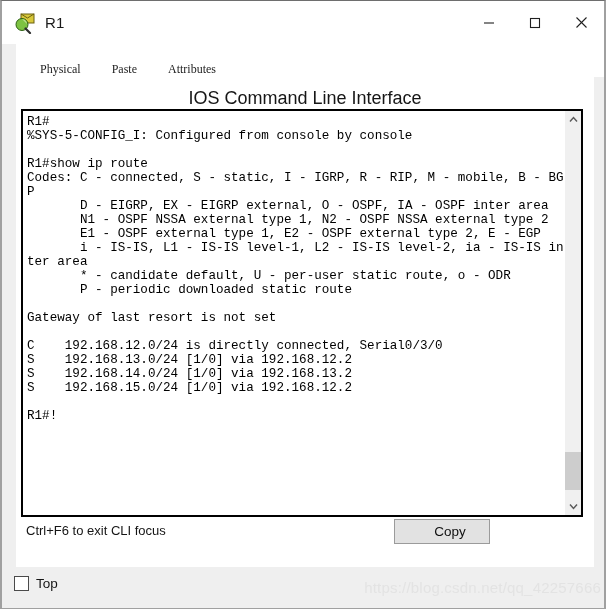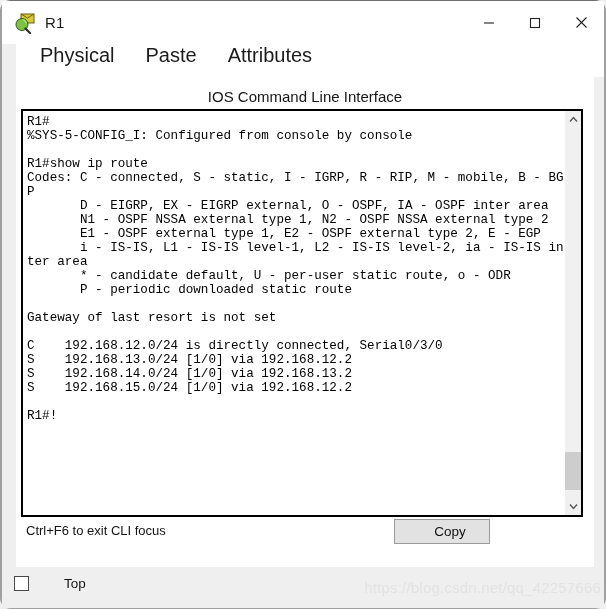--- a/index.html
+++ b/index.html
@@ -18,21 +18,20 @@
     position: absolute;
     left: 0; top: 0;
     width: 606px;
     height: 609px;
     background: #efefef;
     box-sizing: border-box;
     border-left: 2px solid #a0a0a0;
     border-right: 2px solid #a0a0a0;
     border-bottom: 2px solid #a0a0a0;
     border-top: 1px solid #6e6e6e;
-    border-radius: 11px;
   }
 
   
   .titlebar {
     position: absolute;
     left: 0; top: 0;
     width: 602px;
     height: 43px;
     background: #ffffff;
     display: flex;
@@ -75,26 +74,27 @@
     height: 33px;
     background: #ffffff;
     display: flex;
     align-items: flex-start;
   }
   .tab {
     height: 33px;
     padding: 0 13px;
     margin-right: 5px;
     display: flex;
-    align-items: flex-start;
+    align-items: flex-end;
     justify-content: center;
-    font-size: 20px;
+    font-size: 12px;
     color: #1c1c1c;
     position: relative;
     box-sizing: border-box;
+    font-family: Liberation Serif, serif;
   }
   .tab:first-child { margin-left: 11px; }
   .tab.active { color: #00a0dc; }
   .tab.active::after {
     content: "";
     position: absolute;
     left: 3px; right: 3px;
     bottom: 4px;
     height: 4px;
     background: #00a0dc;
@@ -109,21 +109,21 @@
     height: 490px;
     background: #ffffff;
   }
 
   .cli-header {
     position: absolute;
     left: 0;
     top: 11px;
     width: 578px;
     text-align: center;
-    font-size: 15px;
+    font-size: 18px;
     color: #161616;
   }
 
   
   .terminal-wrap {
     position: absolute;
     left: 5px;
     top: 32px;
     width: 562px;
     height: 408px;
@@ -205,21 +205,20 @@
     width: 602px;
     height: 41px;
     background: #efefef;
   }
   .chk-row {
     position: absolute;
     left: 12px;
     top: 9px;
     display: flex;
     align-items: flex-start;
-    gap: 28px;
   }
   .chkbox {
     width: 15px;
     height: 15px;
     border: 1px solid #4a4a4a;
     background: #ffffff;
     box-sizing: border-box;
     margin-right: 7px;
   }
   .chk-label {

